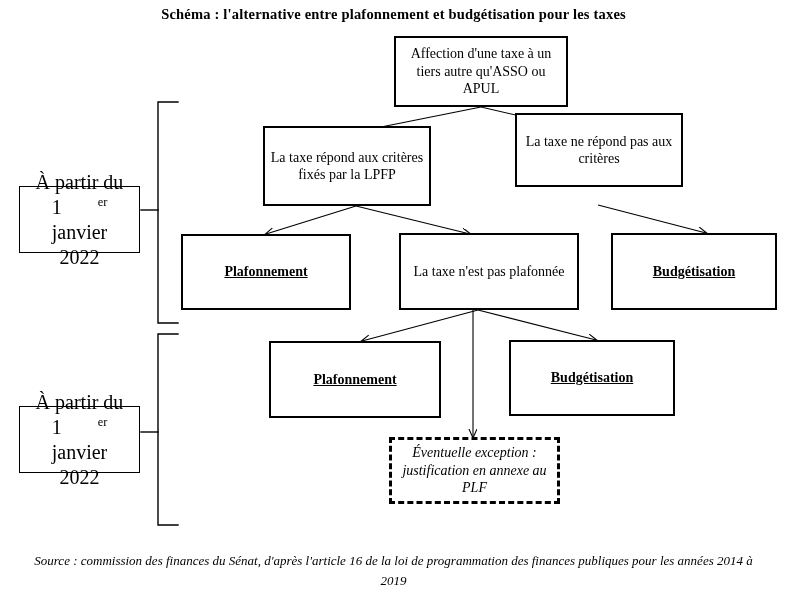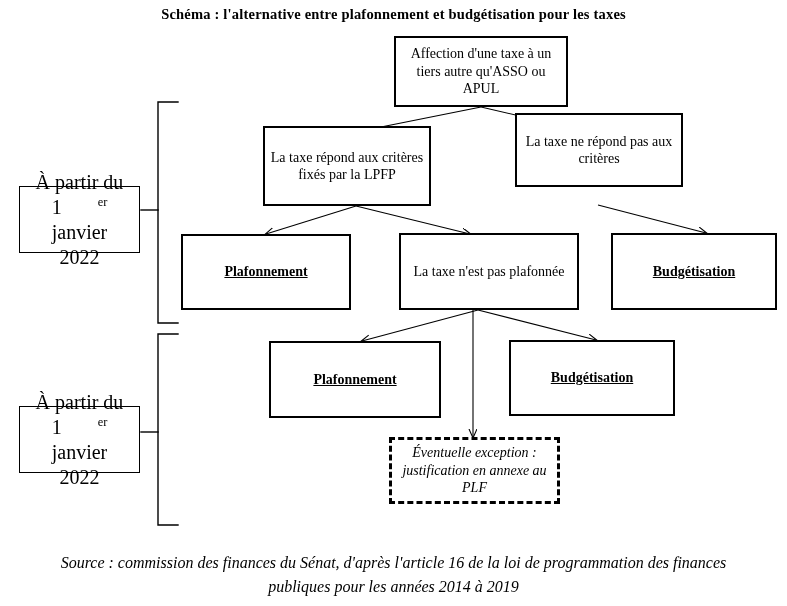--- a/index.html
+++ b/index.html
@@ -14,21 +14,21 @@
        display:flex;align-items:center;justify-content:center;text-align:center;
        font-size:14px;line-height:1.25;box-sizing:border-box;padding:2px 5px;}
   .box.thin{border-width:2px;}
   .box.dashed{border:3px dashed #000;font-style:italic;}
   .box.label{border-width:1.2px;font-size:20px;}
   .emph{font-weight:bold;text-decoration:underline;text-align:right;}
 
   svg.wires{position:absolute;left:0;top:0;width:787px;height:606px;overflow:visible;}
 
   .source{position:absolute;left:0;top:551px;width:787px;text-align:center;
-          font-style:italic;font-size:16px;line-height:1.5;}
+          font-style:italic;font-size:13px;line-height:1.5;}
   sup{font-size:.62em;vertical-align:super;margin-left:36px;}
 </style>
 </head>
 <body>
 
 <div id="stage">
 
   <div class="title">Schéma : l'alternative entre plafonnement et budgétisation pour les taxes</div>
 
   <svg class="wires" viewBox="0 0 787 606">

